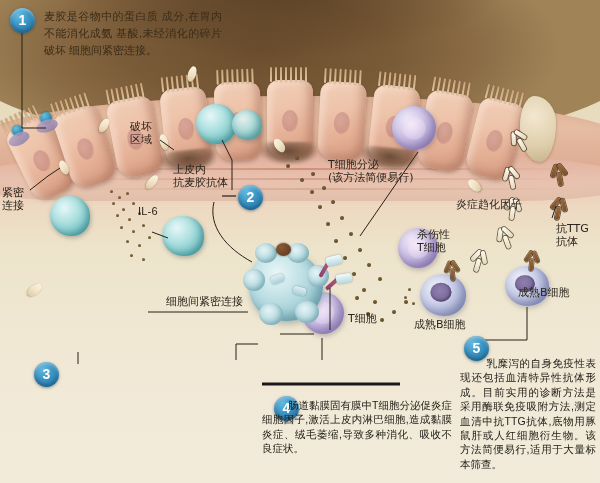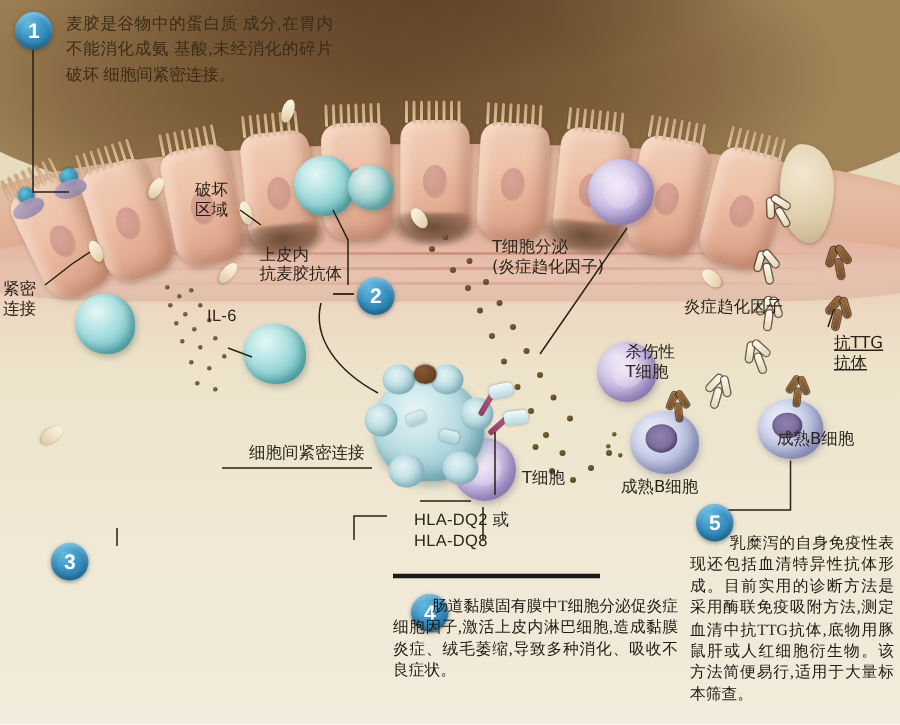--- a/index.html
+++ b/index.html
@@ -162,21 +162,21 @@
   
   .label{
     position:absolute;color:#2a241c;font-size:11px;line-height:13px;
     font-family:"DejaVu Sans","Liberation Sans",sans-serif;white-space:pre-line;
   }
   .label.lat{font-family:"Liberation Sans",sans-serif;font-size:11px;letter-spacing:.2px;}
 
   
   .para{
     position:absolute;color:#1d1a14;font-size:10.5px;line-height:14.4px;
-    font-family:Liberation Serif, serif;text-align:justify;
+    font-family:Liberation Sans, sans-serif;text-align:justify;
   }
   .para .ind{display:inline-block;width:26px;}
   svg.leader{position:absolute;left:0;top:0;width:600px;height:483px;pointer-events:none;}
 </style>
 </head>
 <body>
 
 <div id="page">
 
   <div class="lumen"></div>
@@ -533,34 +533,32 @@
   <div class="label" style="left:130px;top:120px;color:#241d12;">破坏
 区域</div>
 
   <div class="label" style="left:173px;top:163px;">上皮内
 抗麦胶抗体</div>
 
   <div class="label lat" style="left:138px;top:205px;">IL-6</div>
 
 
   <div class="label" style="left:328px;top:158px;">T细胞分泌
-(炎症趋化因子)</div>
+(该方法简便易行)</div>
 
   <div class="label" style="left:417px;top:228px;">杀伤性
 T细胞</div>
 
   <div class="label" style="left:456px;top:198px;">炎症趋化因子</div>
 
-  <div class="label" style="left:556px;top:222px;text-decoration:underline;">抗TTG
+  <div class="label" style="left:556px;top:222px;">抗TTG
 抗体</div>
 
   <div class="label" style="left:166px;top:295px;">细胞间紧密连接</div>
 
-  <div class="label lat" style="left:276px;top:340px;line-height:14px;">HLA-DQ2 或
-HLA-DQ8</div>
 
   <div class="label" style="left:348px;top:312px;">T细胞</div>
 
   <div class="label" style="left:414px;top:318px;">成熟B细胞</div>
 
   <div class="label" style="left:518px;top:286px;">成熟B细胞</div>
 
 
   <div class="para" style="left:460px;top:356px;width:136px;"><span class="ind"></span><span>乳糜泻的自身免疫性表现还包括血清特异性抗体形成。目前实用的诊断方法是采用酶联免疫吸附方法,测定血清中抗TTG抗体,底物用豚鼠肝或人红细胞衍生物。该方法简便易行,适用于大量标本筛查。</span></div>
 

